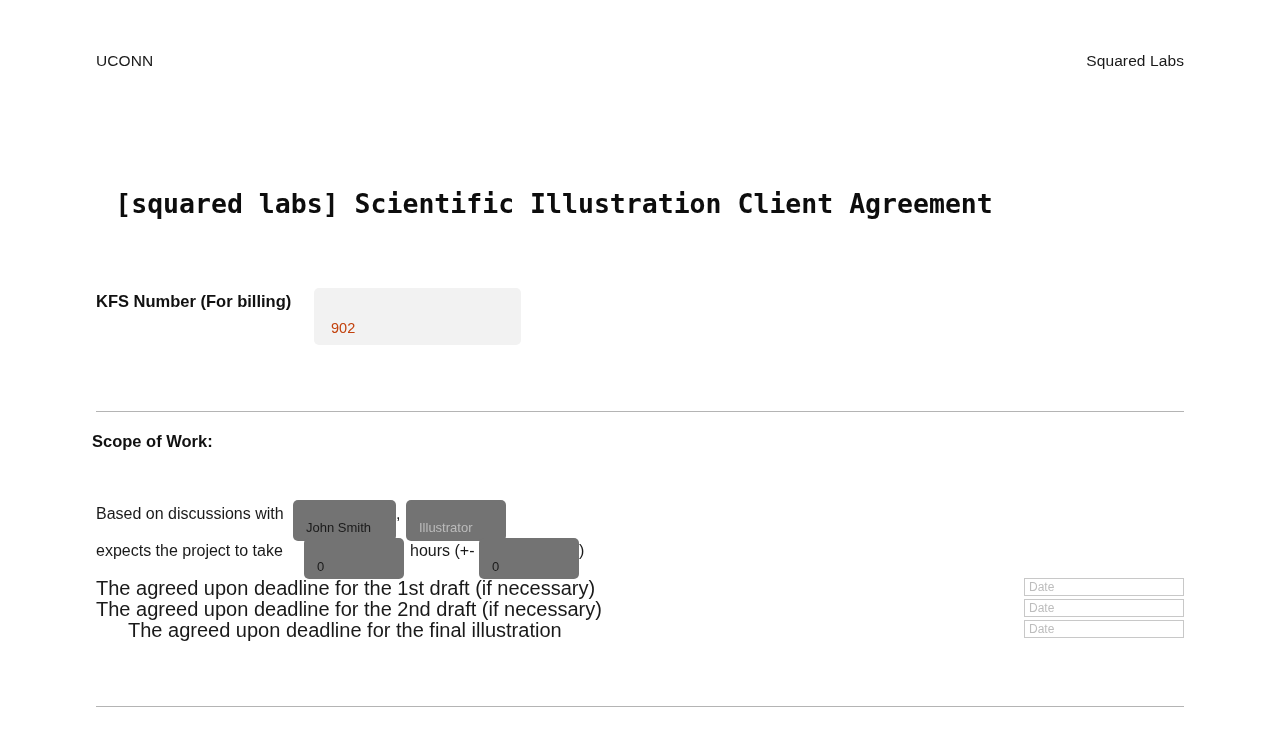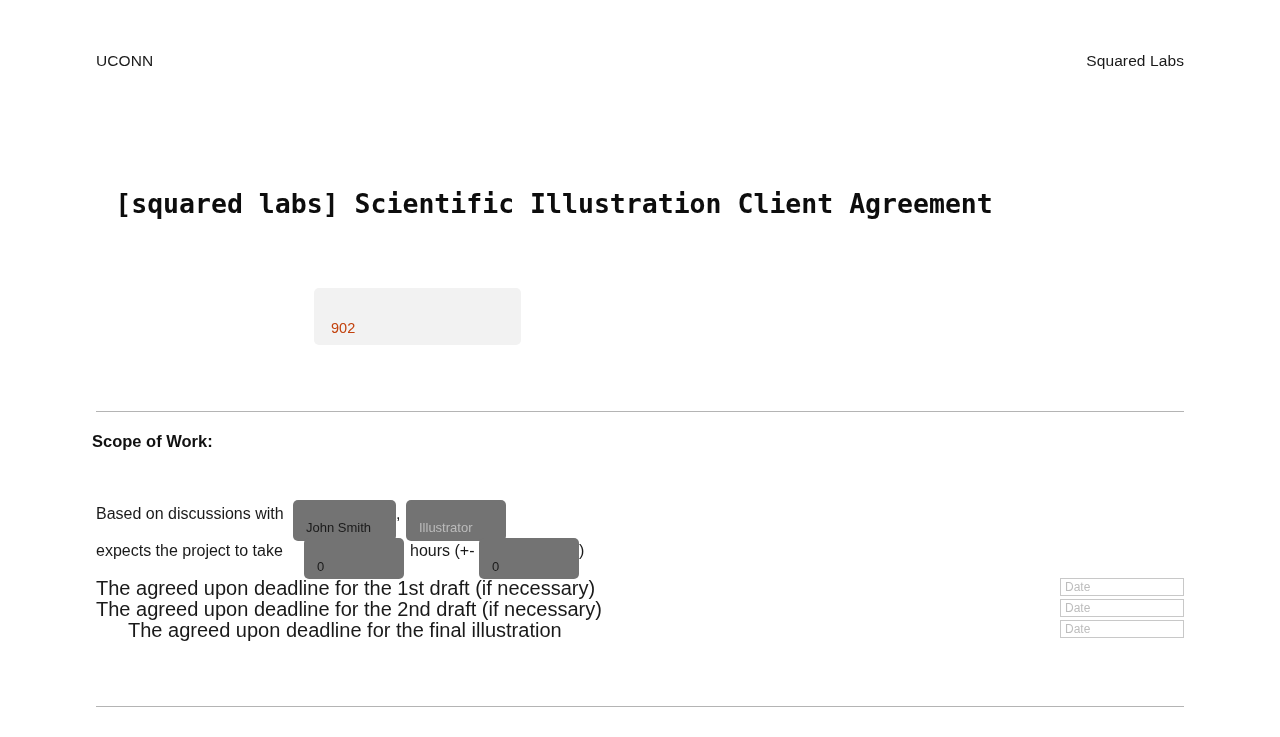--- a/index.html
+++ b/index.html
@@ -215,21 +215,21 @@
     top: 0;
     font-size: 20px;
     line-height: 21px;
     color: #1a1a1a;
     white-space: nowrap;
   }
   .date-input {
     position: absolute;
     right: 0;
     top: 0;
-    width: 124px;
+    width: 160px;
     height: 18px;
     background: #ffffff;
     border: 1px solid #c8c8c8;
     border-radius: 0;
     font-family: "Liberation Sans", sans-serif;
     font-size: 12px;
     color: #1a1a1a;
     padding: 0 0 0 4px;
     outline: none;
   }
@@ -243,20 +243,21 @@
 <body>
 
 <div class="page-header">
   <div class="org-name">UCONN</div>
   <div class="lab-name">Squared Labs</div>
 </div>
 
 <div class="doc-title">[squared labs] Scientific Illustration Client Agreement</div>
 
 <div class="kfs-row">
+  <div class="kfs-label">KFS Number (For billing)</div>
   <input class="kfs-input" type="text" value="902" style="">
 </div>
 
 <div class="divider divider-top"></div>
 
 <div class="scope-heading">Scope of Work:</div>
 
 <div class="sentence-line line-1">
   <span class="seg">Based on discussions with</span>
 </div>

